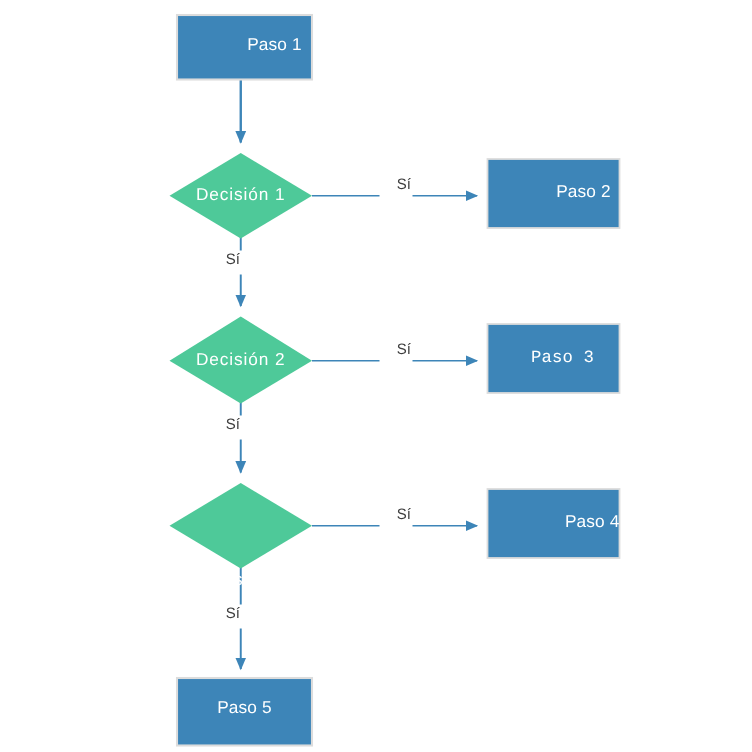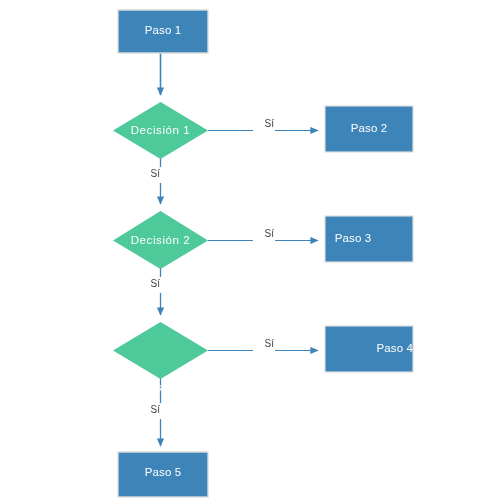--- a/index.html
+++ b/index.html
@@ -102,29 +102,29 @@
 
     <rect x="325" y="216" width="88" height="46" fill="#3d85b8" stroke="#dcdcdc" stroke-width="1.2"></rect>
 
     <polygon points="160.5,322 208,350.5 160.5,379 113,350.5" fill="#4ec999"></polygon>
 
     <rect x="325" y="326" width="88" height="46" fill="#3d85b8" stroke="#dcdcdc" stroke-width="1.2"></rect>
 
     <rect x="118" y="452" width="90" height="45" fill="#3d85b8" stroke="#dcdcdc" stroke-width="1.4"></rect>
   </svg>
 
-  <div class="node-label" style="left:118px; top:24px; width:90px;">Paso 1</div>
+  <div class="node-label" style="left:118px; top:24px; width:90px;padding-left:20px;">Paso 1</div>
 
   <div class="node-label decision-label" style="left:113px; top:124px; width:95px;">Decisión  1</div>
 
-  <div class="node-label" style="left:325px; top:122px; width:88px;">Paso 2</div>
+  <div class="node-label" style="left:325px; top:122px; width:88px;padding-left:20px;">Paso 2</div>
 
   <div class="node-label decision-label" style="left:113px; top:234px; width:95px;text-align:center;">Decisión  2</div>
 
-  <div class="node-label" style="left:309px; top:232px; width:88px;">Paso 3</div>
+  <div class="node-label" style="left:331px; top:232px; width:88px;font-family:Liberation Mono, monospace;">Paso 3</div>
 
   <div class="node-label decision-label" style="left:113px; top:344px; width:95px;margin-top:37px;">Decisión  3</div>
 
   <div class="node-label" style="left:325px; top:342px; width:88px;text-align:right;">Paso 4</div>
 
   <div class="node-label" style="left:118px; top:466px; width:90px;">Paso 5</div>
 
   <div class="edge-label" style="left:254px; top:118px; width:20px;">Sí</div>
 
   <div class="edge-label" style="left:140px; top:168px; width:20px;">Sí</div>

